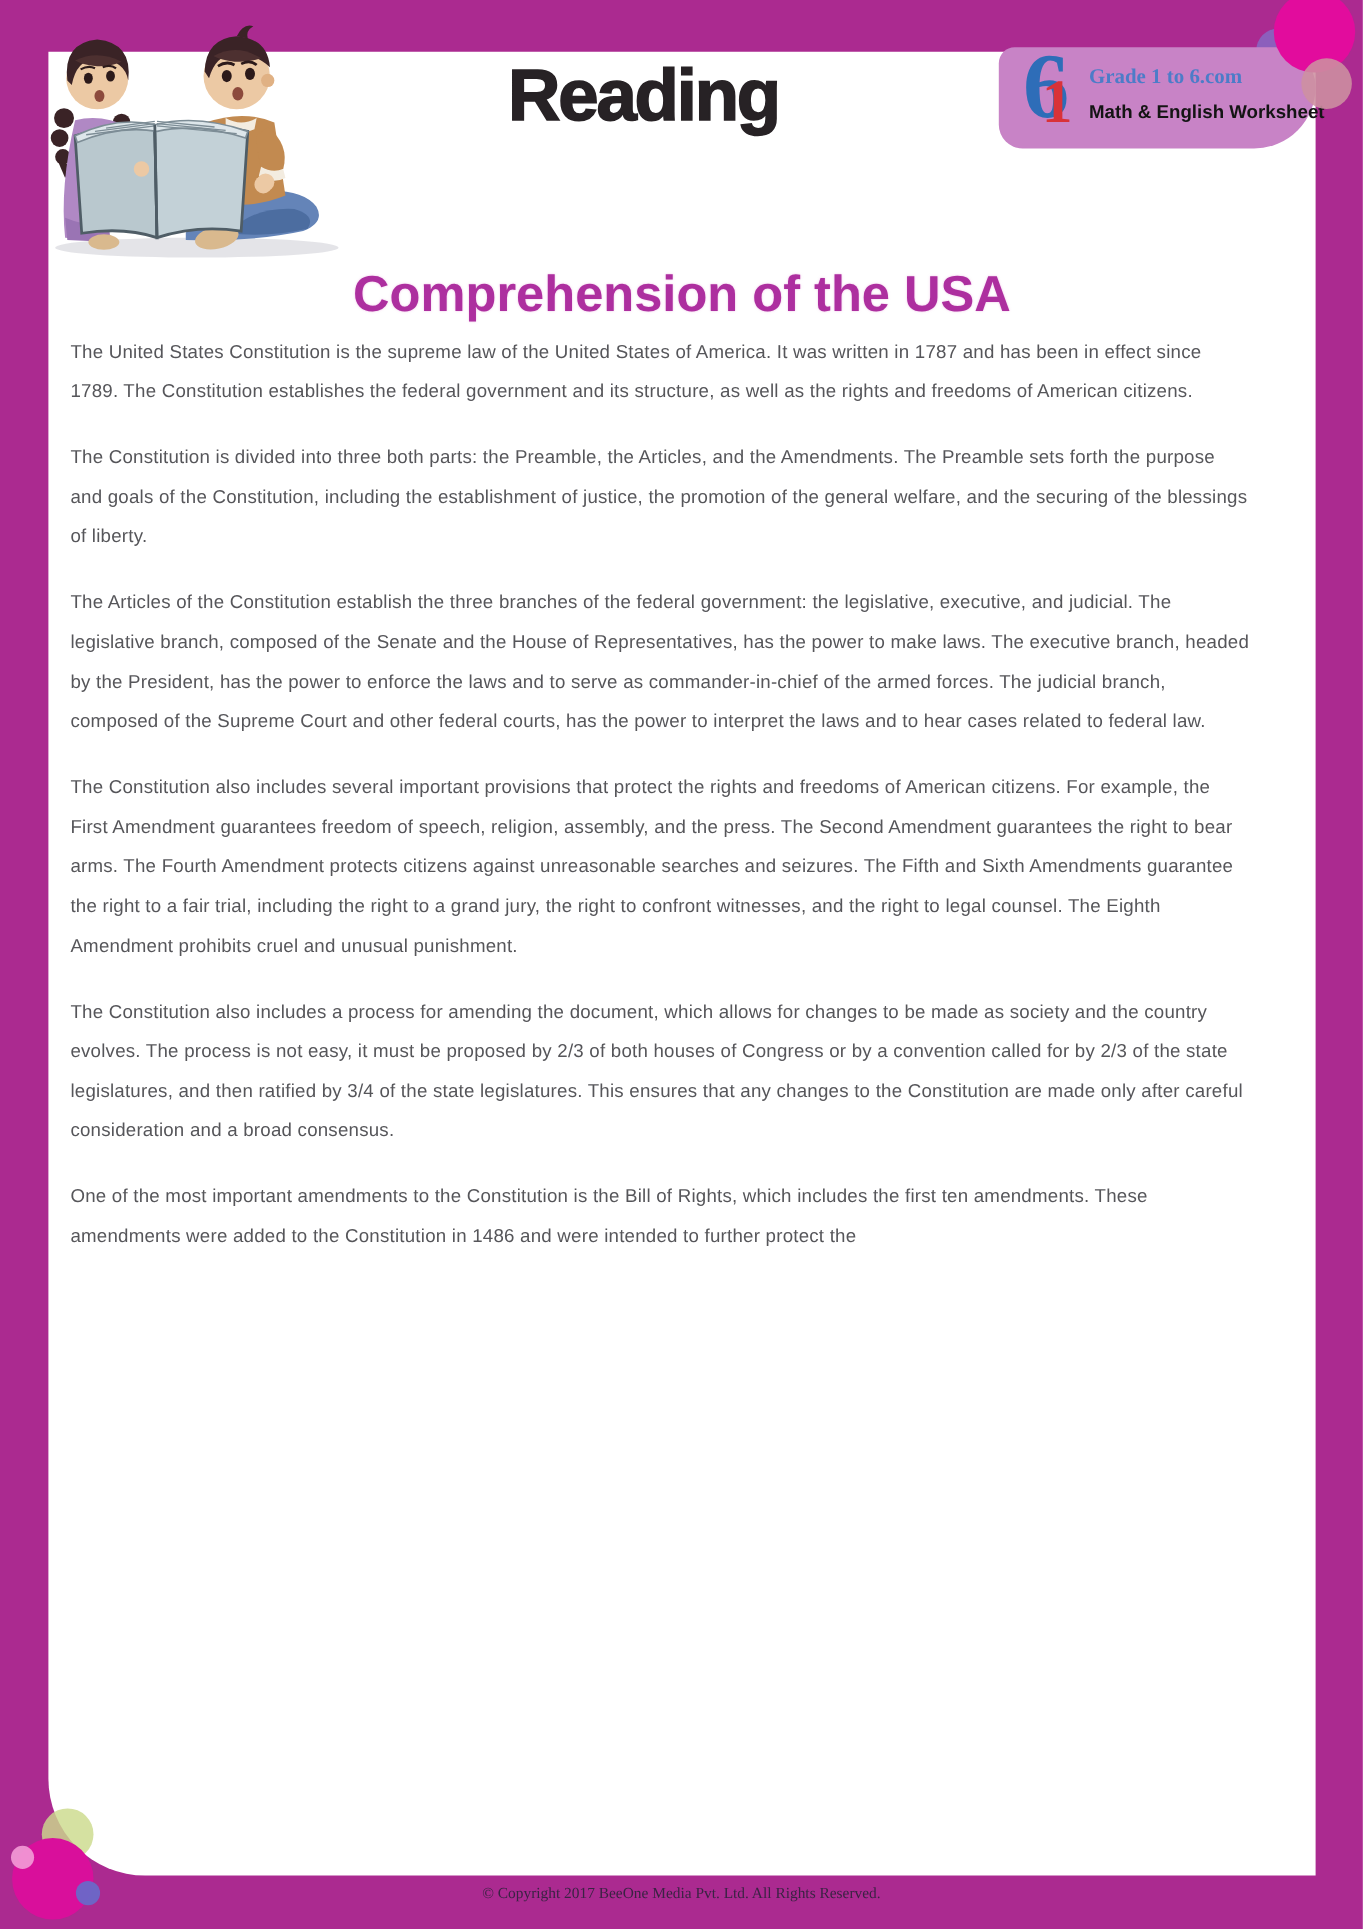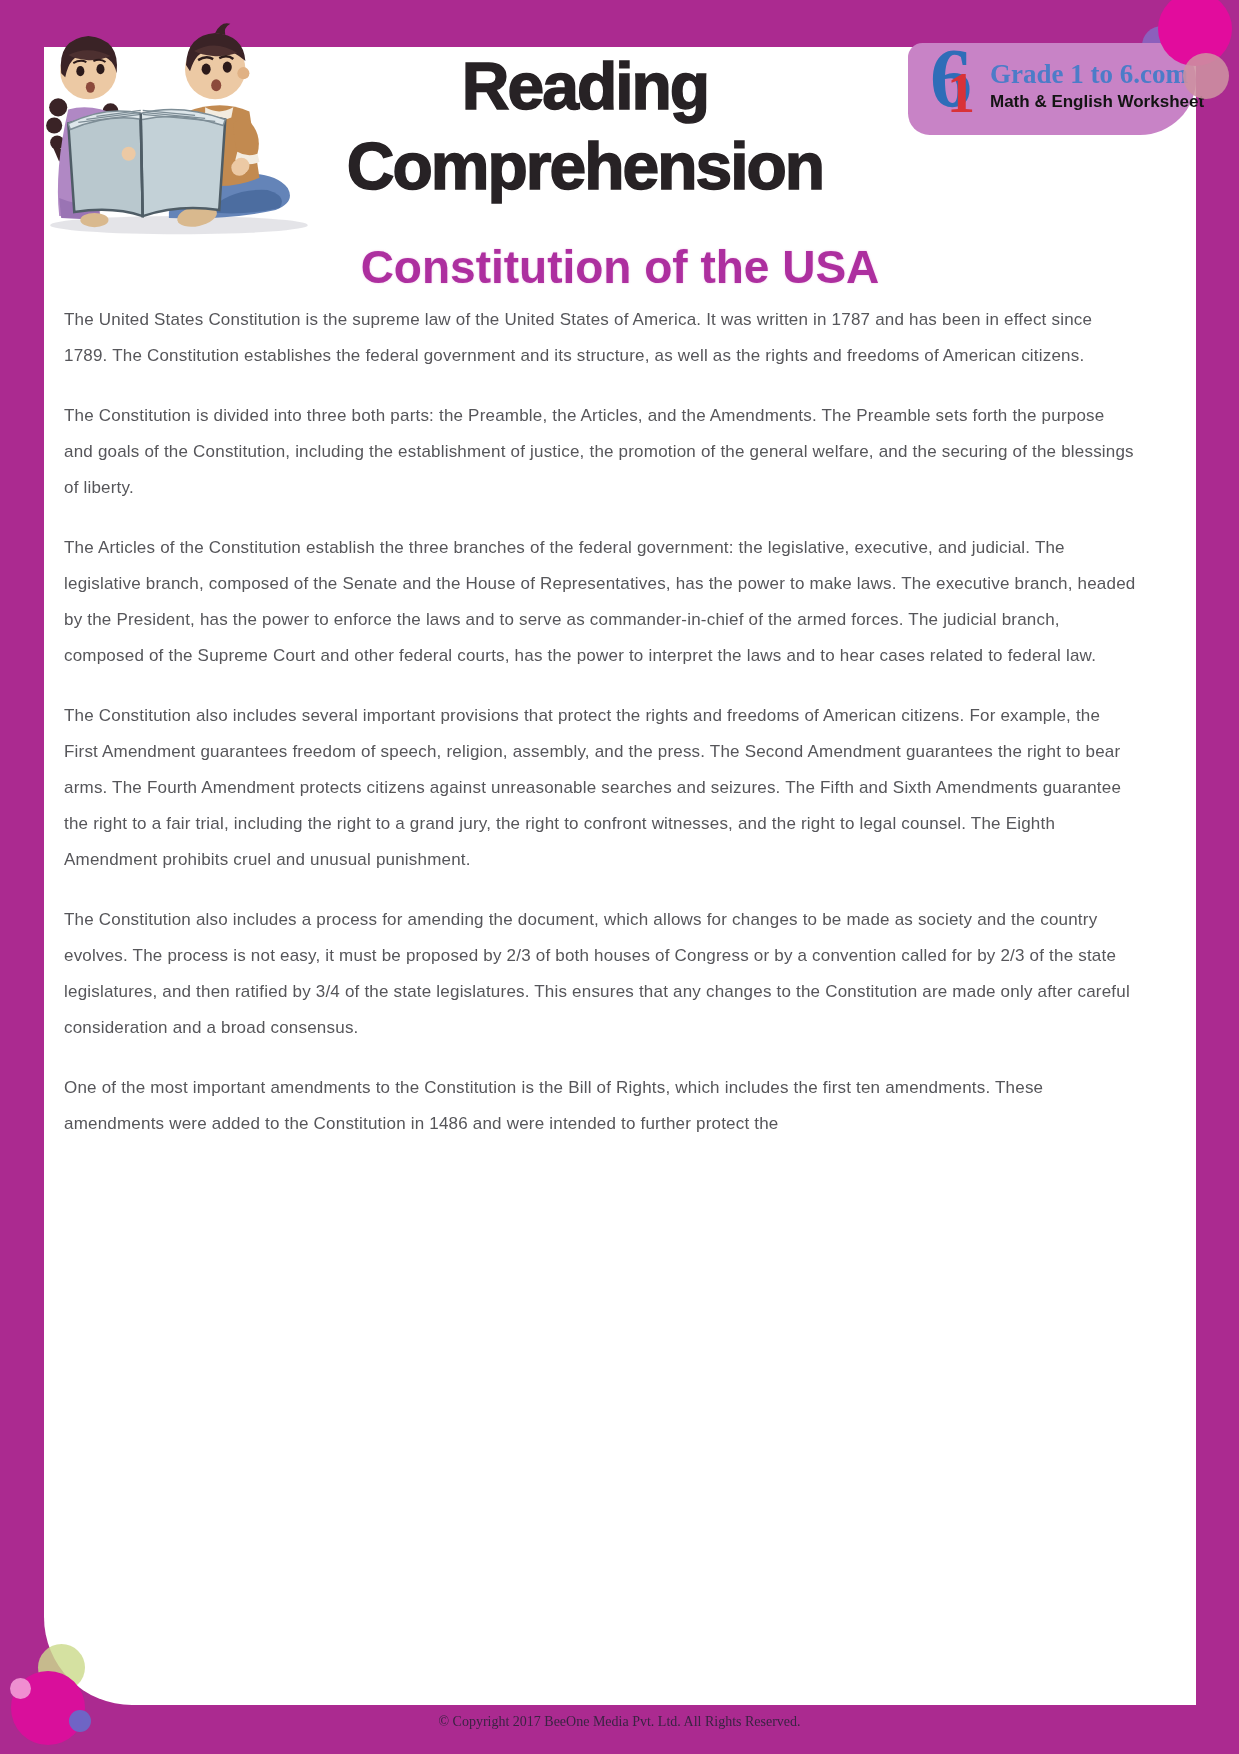--- a/index.html
+++ b/index.html
@@ -33,21 +33,21 @@
     font-family:"Liberation Serif", serif; font-weight:700; font-size:84px; line-height:84px;
     color:#2e6db8;
   }
   .logo-one {
     position:absolute; left:17px; top:28px;
     font-family:"Liberation Serif", serif; font-weight:700; font-size:56px; line-height:56px;
     color:#d93238;
   }
   .logo-site {
     position:absolute; left:82px; top:16px; width:200px;
-    font-family:"Liberation Serif", serif; font-weight:700; font-size:27px; color:#4c7cc8;
+    font-family:"Liberation Serif", serif; font-weight:700; font-size:19px; color:#4c7cc8;
     white-space:nowrap;
   }
   .logo-tagline {
     position:absolute; left:82px; top:49px; width:205px;
     font-weight:700; font-size:17px; color:#141414; white-space:nowrap;
   }
 
   .title-block {
     position:absolute; left:220px; top:46px; width:730px; z-index:4;
     text-align:center; color:#272225;
@@ -159,23 +159,22 @@
           <path d="M166,96 L114,91"></path>
       </g>
       <path d="M112,94 L114,196" stroke="#4f5d66" stroke-width="2.5" fill="none"></path>
     </g>
     <circle cx="100" cy="134" r="7" fill="#ecc9a4"></circle>
     <circle cx="210" cy="148" r="8" fill="#ecc9a4"></circle>
   </svg>
 
   <div class="title-block">
     <div>Reading</div>
-    <div>Comprehension</div>
   </div>
-  <div class="subtitle">Constitution of the USA</div>
+  <div class="subtitle">Comprehension of the USA</div>
 
   <div class="passage">
     <p>The United States Constitution is the supreme law of the United States of America. It was written in 1787 and has been in effect since 1789. The Constitution establishes the federal government and its structure, as well as the rights and freedoms of American citizens.</p>
     <p>The Constitution is divided into three both parts: the Preamble, the Articles, and the Amendments. The Preamble sets forth the purpose and goals of the Constitution, including the establishment of justice, the promotion of the general welfare, and the securing of the blessings of liberty.</p>
     <p>The Articles of the Constitution establish the three branches of the federal government: the legislative, executive, and judicial. The legislative branch, composed of the Senate and the House of Representatives, has the power to make laws. The executive branch, headed by the President, has the power to enforce the laws and to serve as commander-in-chief of the armed forces. The judicial branch, composed of the Supreme Court and other federal courts, has the power to interpret the laws and to hear cases related to federal law.</p>
     <p>The Constitution also includes several important provisions that protect the rights and freedoms of American citizens. For example, the First Amendment guarantees freedom of speech, religion, assembly, and the press. The Second Amendment guarantees the right to bear arms. The Fourth Amendment protects citizens against unreasonable searches and seizures. The Fifth and Sixth Amendments guarantee the right to a fair trial, including the right to a grand jury, the right to confront witnesses, and the right to legal counsel. The Eighth Amendment prohibits cruel and unusual punishment.</p>
     <p>The Constitution also includes a process for amending the document, which allows for changes to be made as society and the country evolves. The process is not easy, it must be proposed by 2/3 of both houses of Congress or by a convention called for by 2/3 of the state legislatures, and then ratified by 3/4 of the state legislatures. This ensures that any changes to the Constitution are made only after careful consideration and a broad consensus.</p>
     <p>One of the most important amendments to the Constitution is the Bill of Rights, which includes the first ten amendments. These amendments were added to the Constitution in 1486 and were intended to further protect the</p>
   </div>
 

